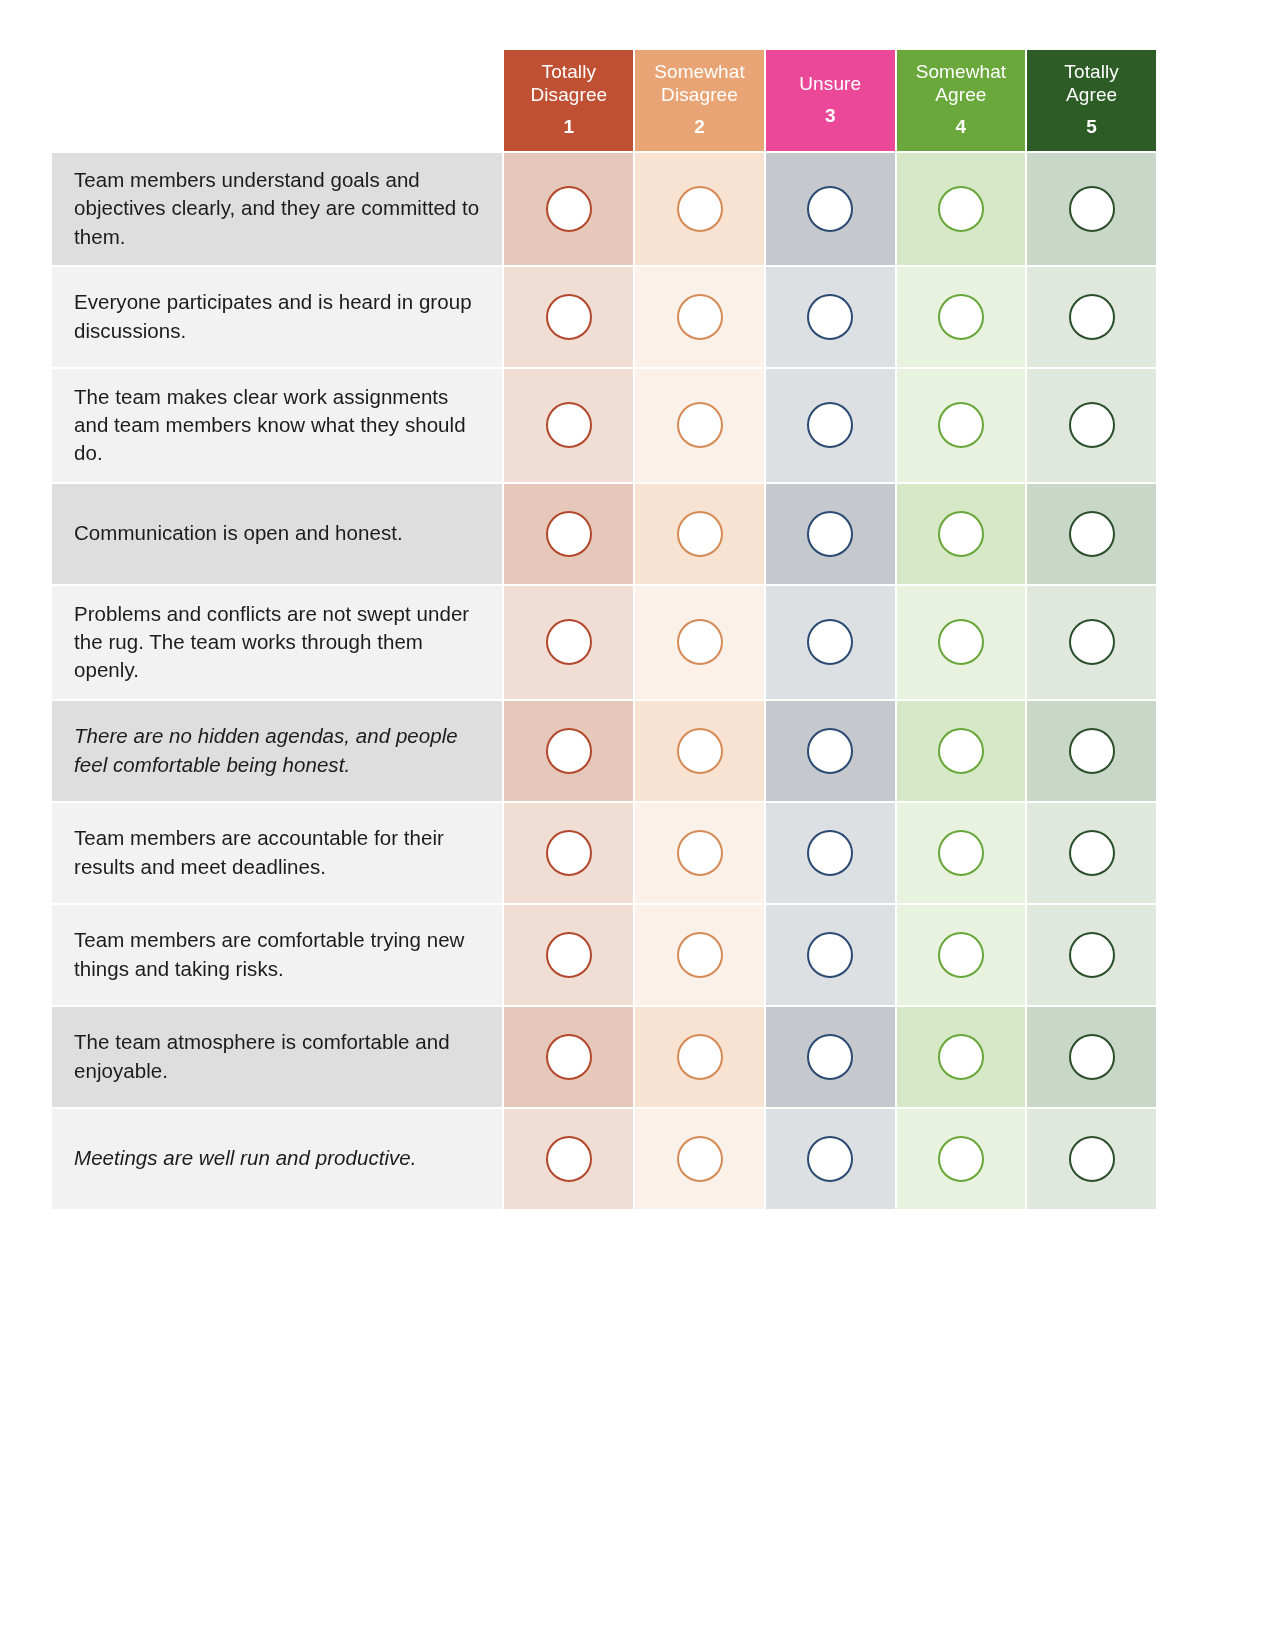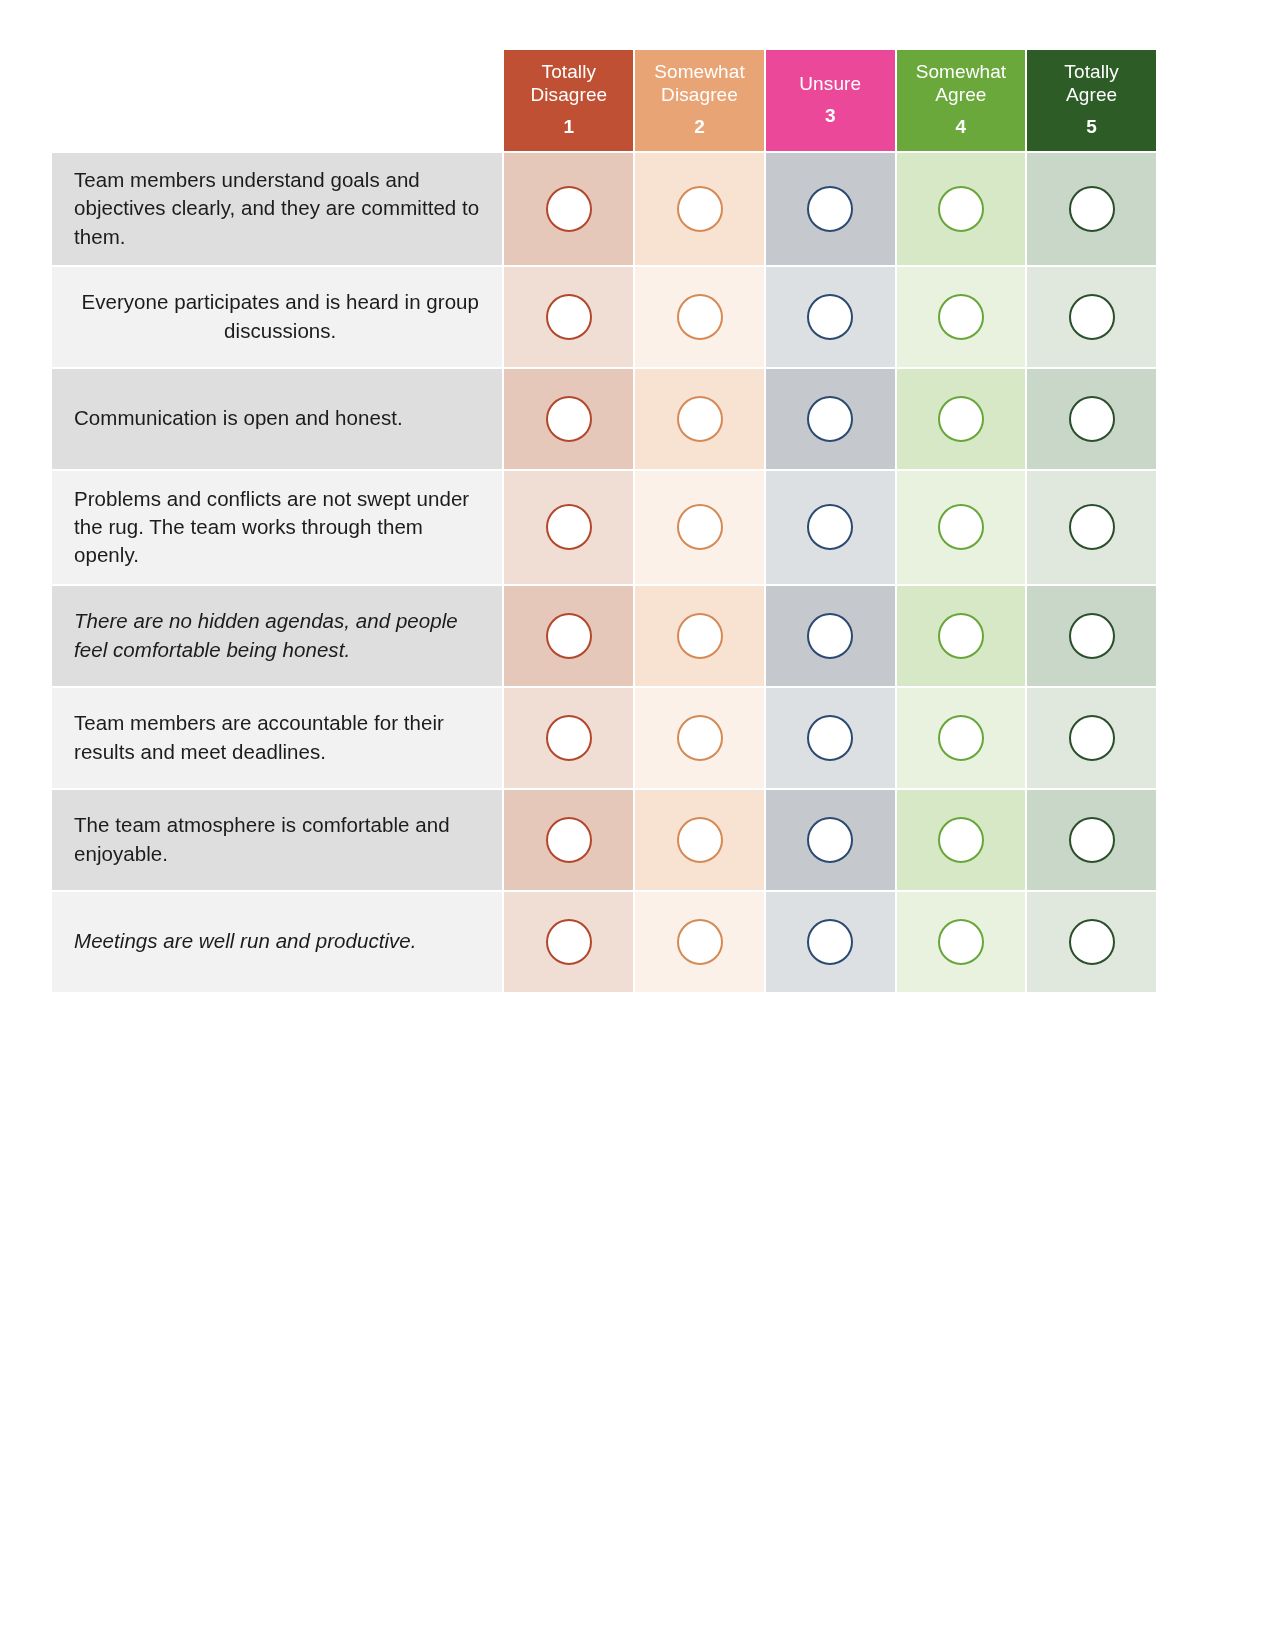--- a/index.html
+++ b/index.html
@@ -172,22 +172,40 @@
           <td class="opt o3">
             <span class="radio r3"></span>
           </td>
           <td class="opt o4">
             <span class="radio r4"></span>
           </td>
           <td class="opt o5">
             <span class="radio r5"></span>
           </td>
         </tr>
-        <tr class="even" style="height: 100px; text-align: center;">
+        <tr class="even" style="height: 100px;">
           <td class="stmt">Everyone participates and is heard in group discussions.</td>
+          <td class="opt o1">
+            <span class="radio r1"></span>
+          </td>
+          <td class="opt o2">
+            <span class="radio r2"></span>
+          </td>
+          <td class="opt o3">
+            <span class="radio r3"></span>
+          </td>
+          <td class="opt o4">
+            <span class="radio r4"></span>
+          </td>
+          <td class="opt o5">
+            <span class="radio r5"></span>
+          </td>
+        </tr>
+        <tr class="even" style="height: 113px;">
+          <td class="stmt">The team makes clear work assignments and team members know what they should do.</td>
           <td class="opt o1">
             <span class="radio r1"></span>
           </td>
           <td class="opt o2">
             <span class="radio r2"></span>
           </td>
           <td class="opt o3">
             <span class="radio r3"></span>
           </td>
           <td class="opt o4">
@@ -246,20 +264,38 @@
           </td>
           <td class="opt o4">
             <span class="radio r4"></span>
           </td>
           <td class="opt o5">
             <span class="radio r5"></span>
           </td>
         </tr>
         <tr class="even" style="height: 100px;">
           <td class="stmt">Team members are accountable for their results and meet deadlines.</td>
+          <td class="opt o1">
+            <span class="radio r1"></span>
+          </td>
+          <td class="opt o2">
+            <span class="radio r2"></span>
+          </td>
+          <td class="opt o3">
+            <span class="radio r3"></span>
+          </td>
+          <td class="opt o4">
+            <span class="radio r4"></span>
+          </td>
+          <td class="opt o5">
+            <span class="radio r5"></span>
+          </td>
+        </tr>
+        <tr class="even" style="height: 100px;">
+          <td class="stmt">Team members are comfortable trying new things and taking risks.</td>
           <td class="opt o1">
             <span class="radio r1"></span>
           </td>
           <td class="opt o2">
             <span class="radio r2"></span>
           </td>
           <td class="opt o3">
             <span class="radio r3"></span>
           </td>
           <td class="opt o4">

